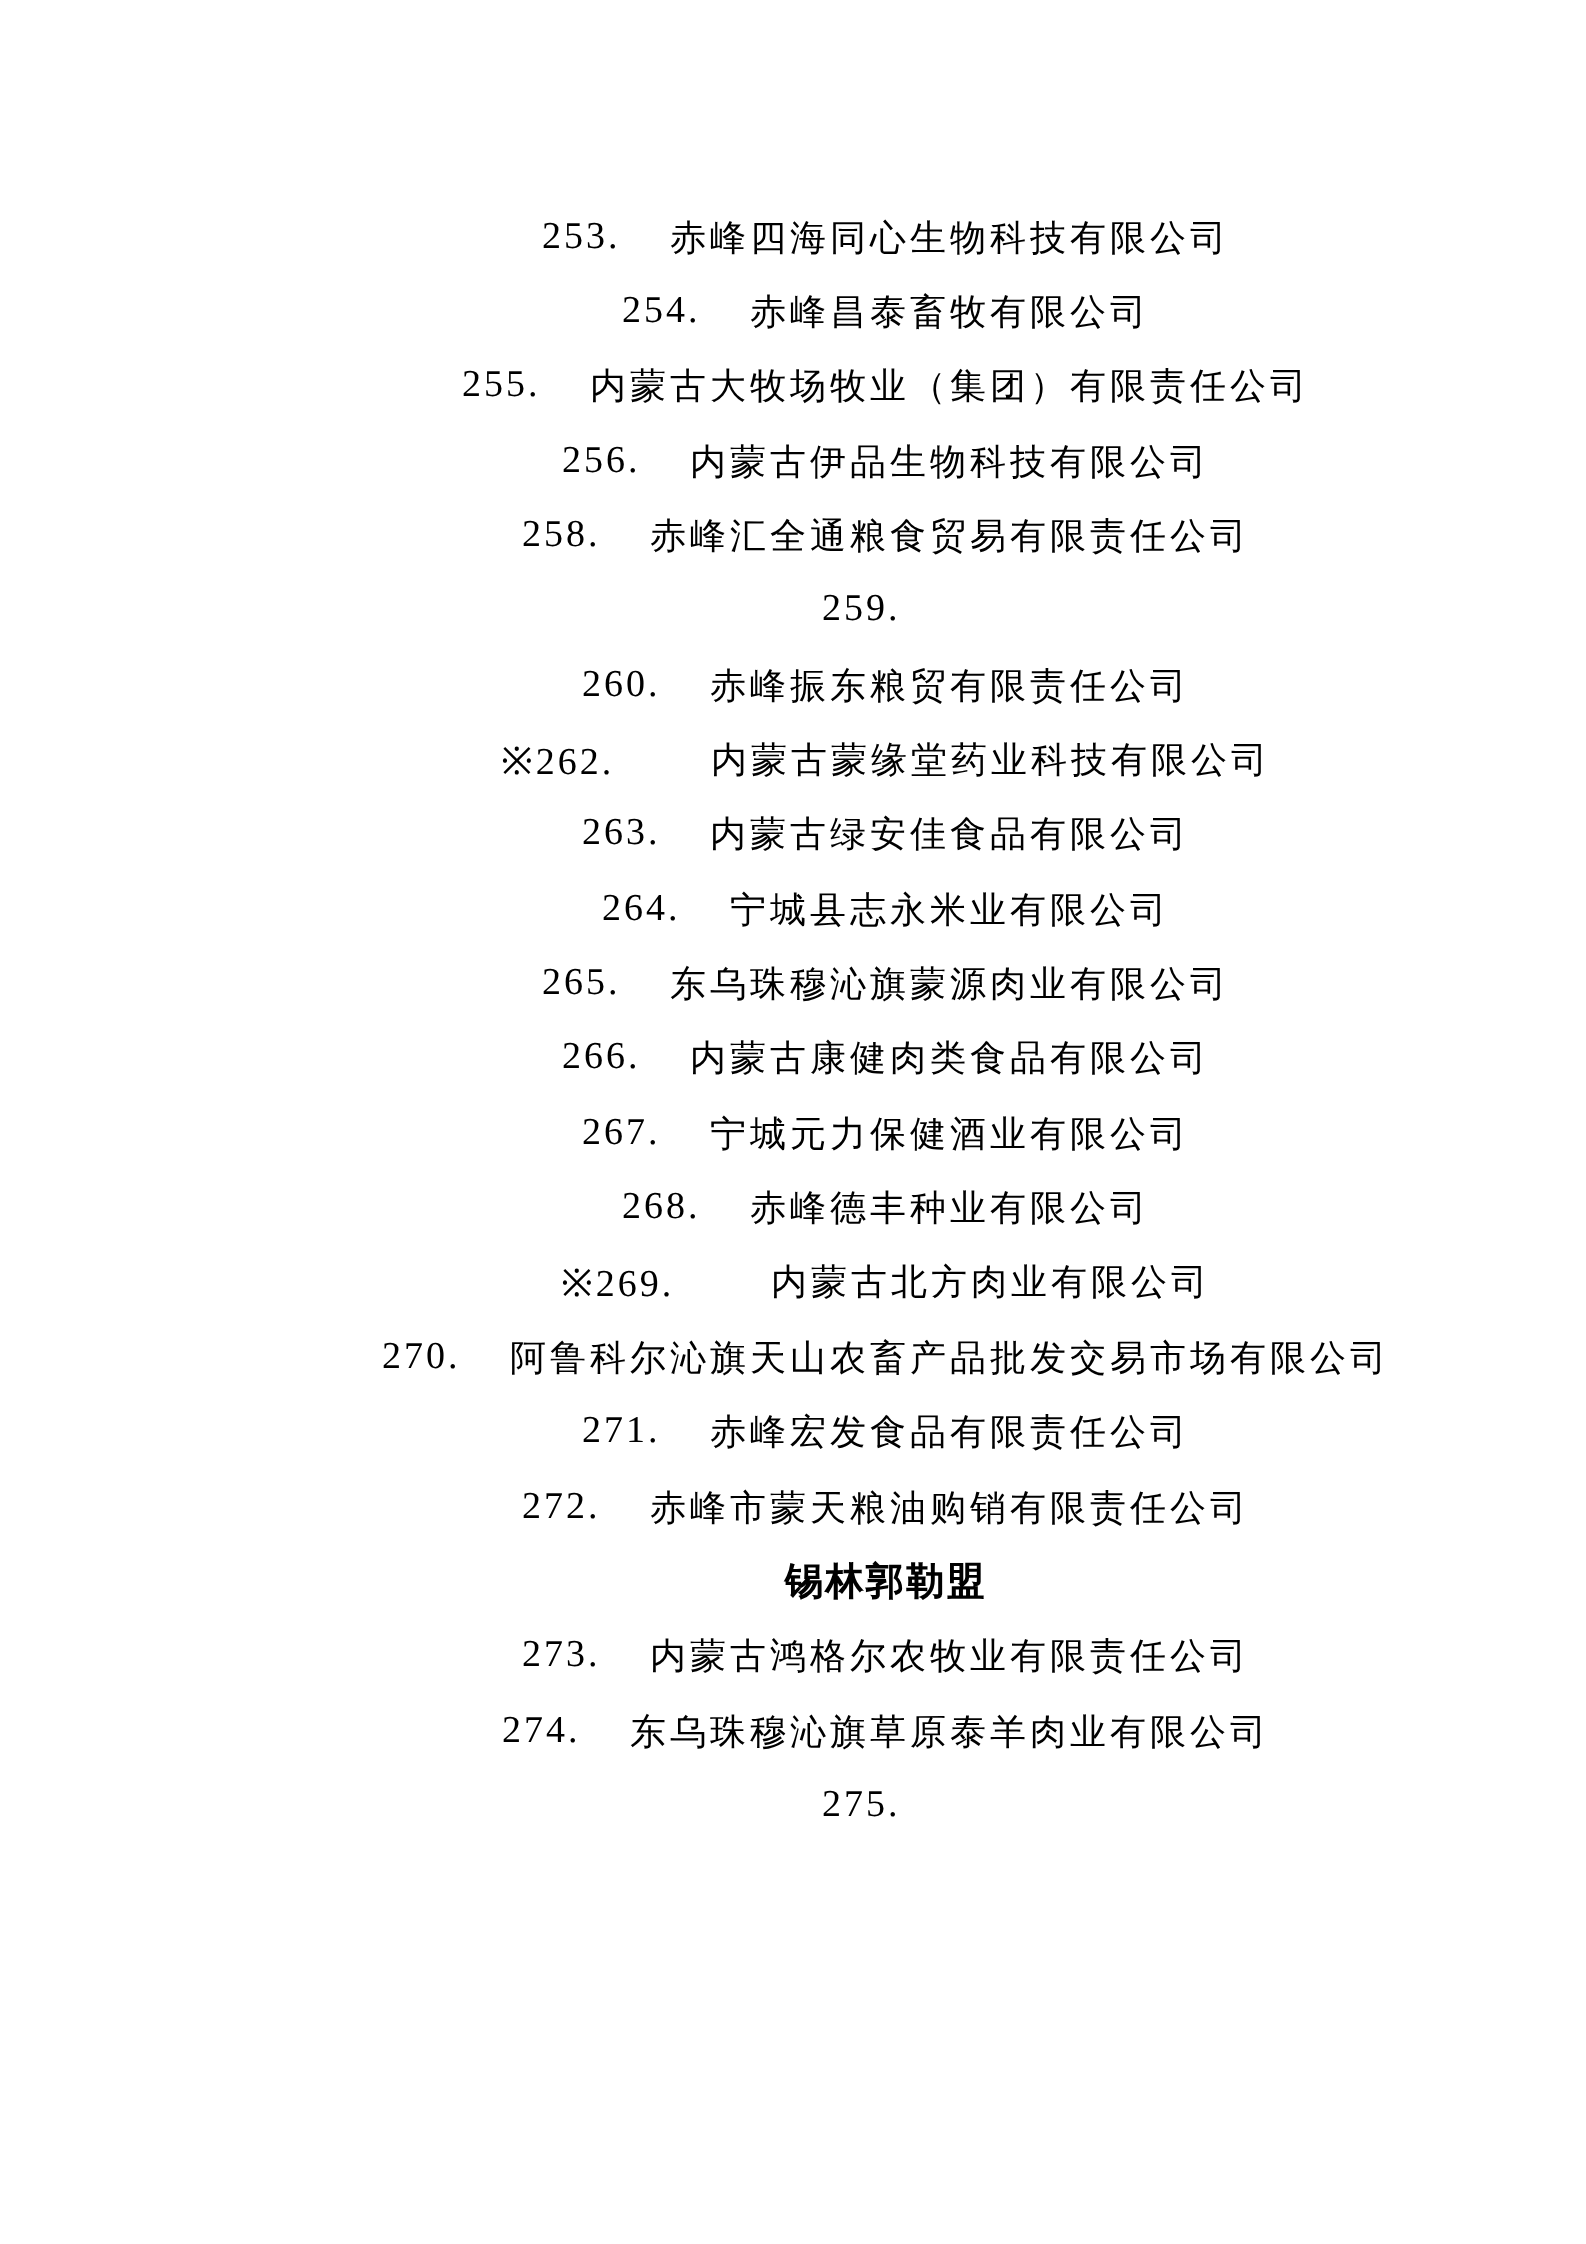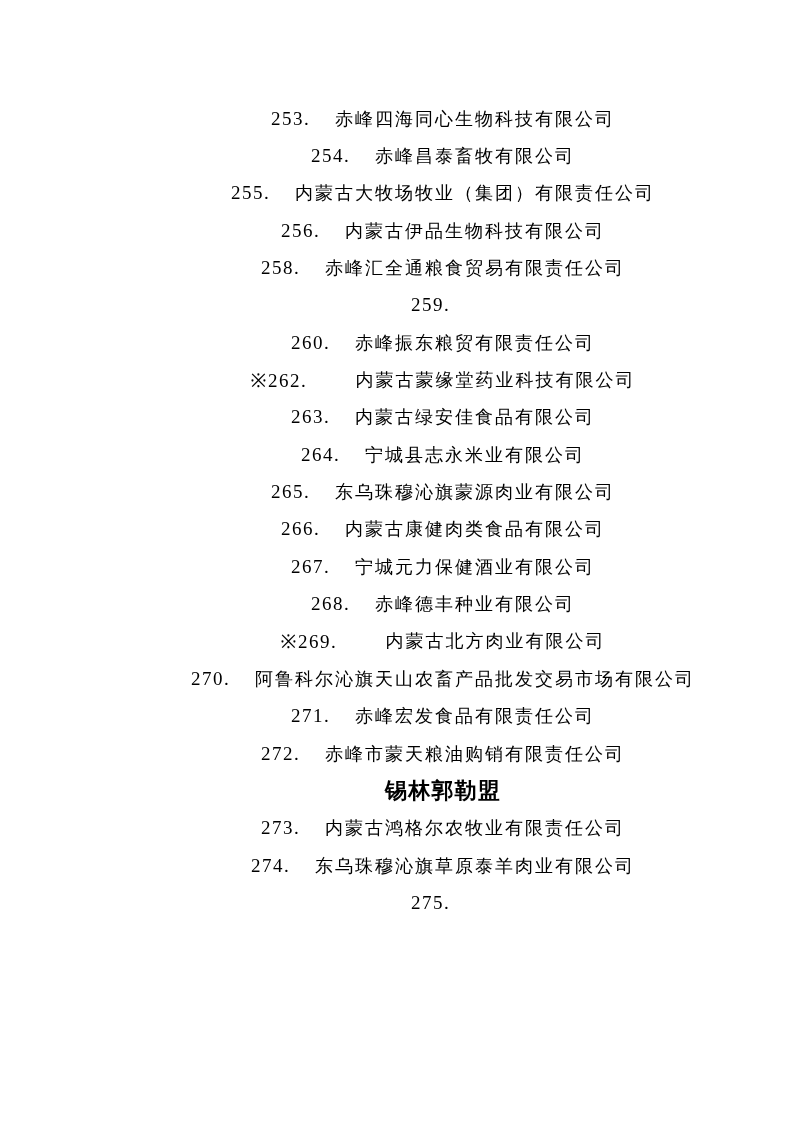--- a/index.html
+++ b/index.html
@@ -39,21 +39,21 @@
   }
   .row.starred .num {
     flex: 0 0 105px;
   }
   .row .name {
     flex: 0 0 auto;
   }
   .row.section-heading-row {
     font-family: "Liberation Sans", "DejaVu Sans", sans-serif;
     font-weight: 700;
-    font-size: 22px;
+    font-size: 19px;
     letter-spacing: 1.2px;
   }
 </style>
 </head>
 <body>
 
 <div class="doc-page">
   <div class="company-list">
 
     <div class="row">

